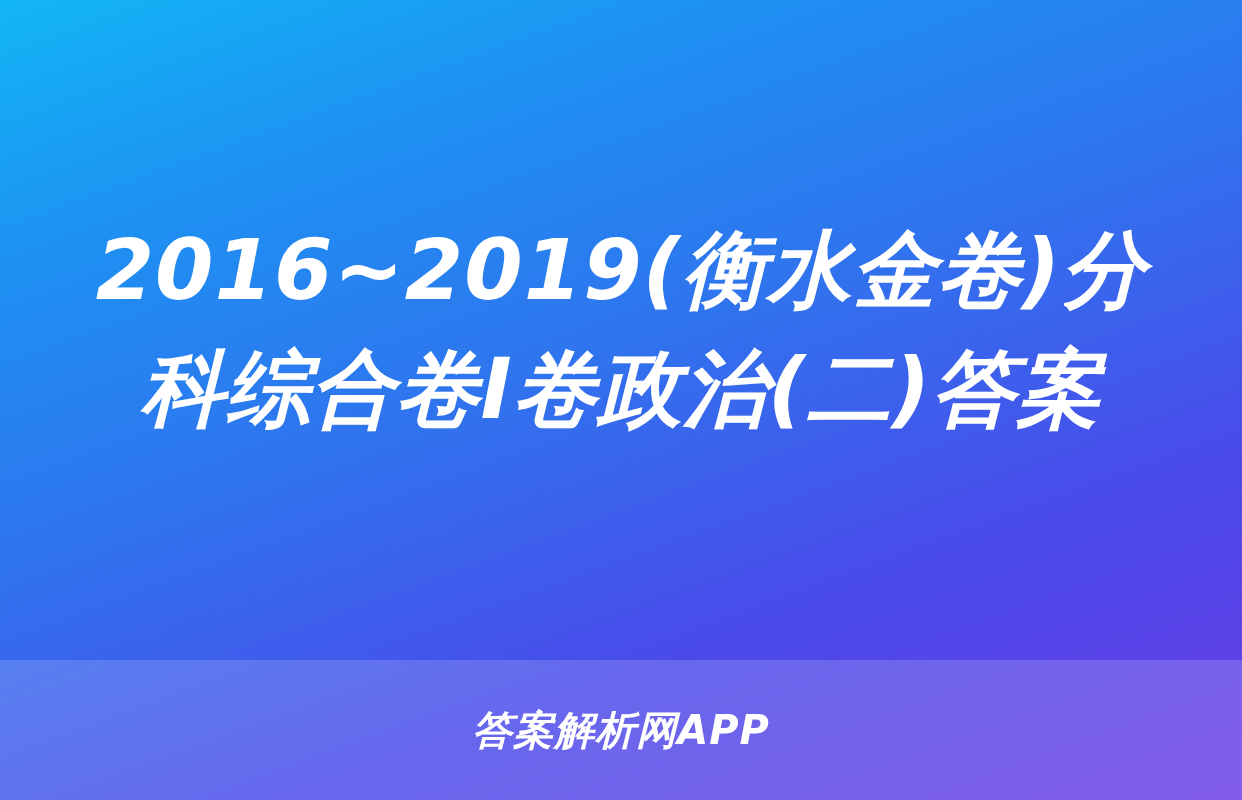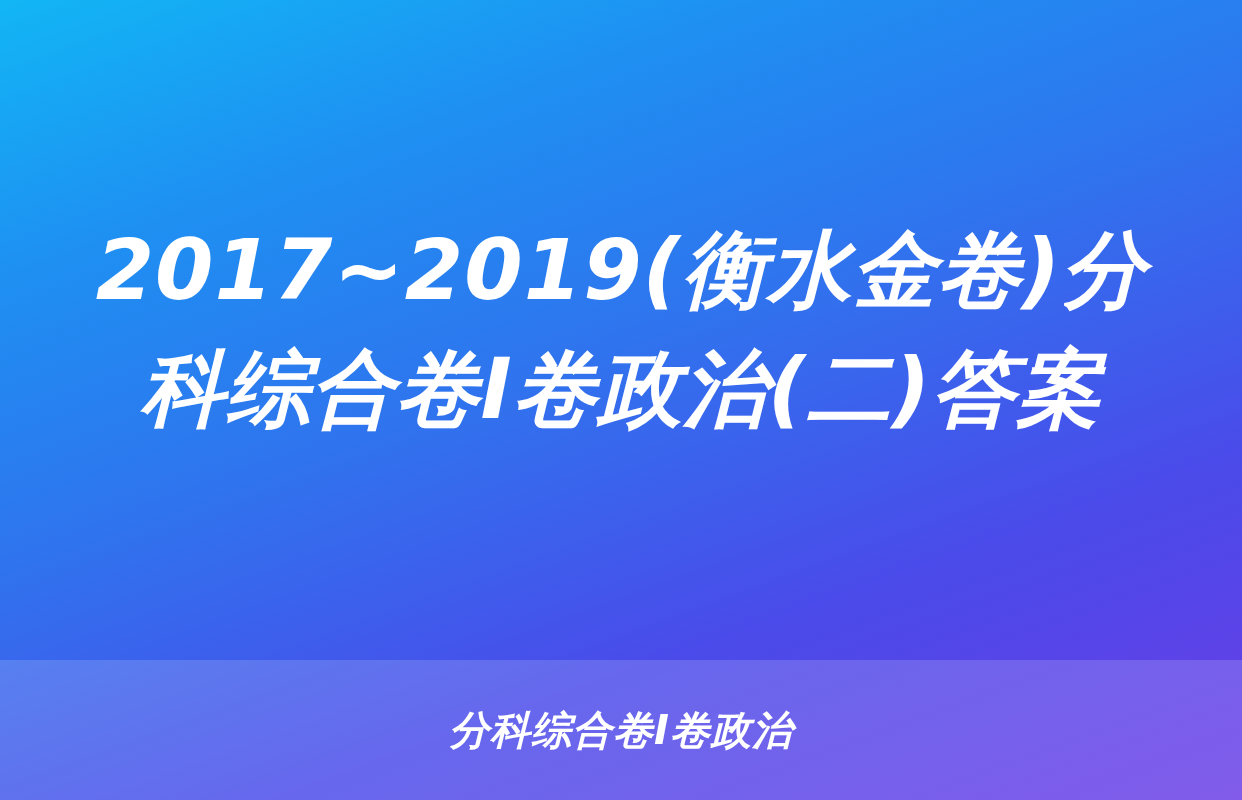--- a/index.html
+++ b/index.html
@@ -63,20 +63,20 @@
     font-size: 40px;
     letter-spacing: 1px;
   }
 </style>
 </head>
 <body>
 
 <div class="poster">
 
   <div class="title-area">
-    <div class="title-text">2017~2019(衡水金卷)分科综合卷I卷政治(二)答案</div>
+    <div class="title-text">2016~2019(衡水金卷)分科综合卷I卷政治(二)答案</div>
   </div>
 
   <div class="footer-bar">
-    <div class="footer-text">分科综合卷I卷政治</div>
+    <div class="footer-text">答案解析网APP</div>
   </div>
 
 </div>
 
 </body></html>

